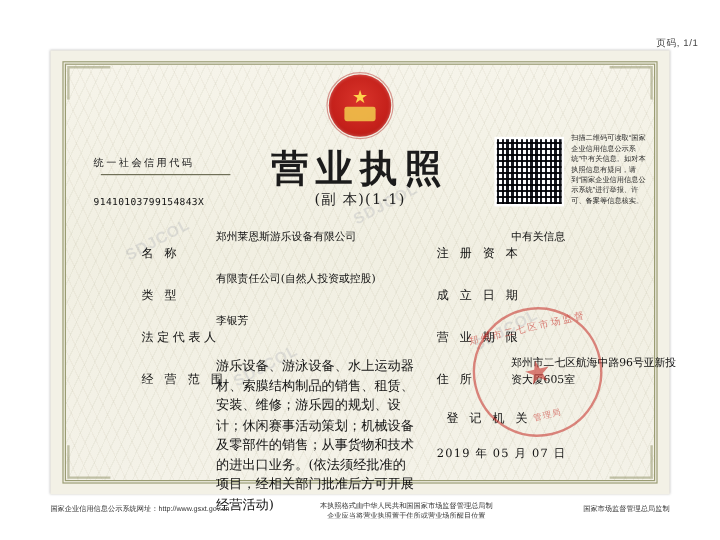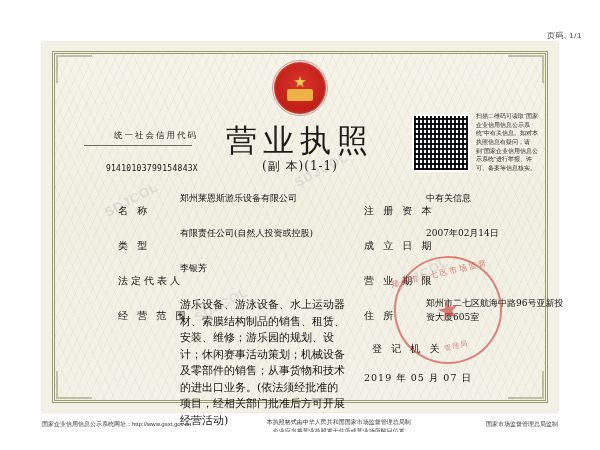--- a/index.html
+++ b/index.html
@@ -90,40 +90,40 @@
     border: 1px solid rgba(170,20,15,0.4);
   }
 
   
   .title {
     position: absolute;
     left: 0; right: 0; top: 78px;
     text-align: center;
     font-family: "DejaVu Serif", serif;
     font-size: 31px;
-    font-weight: normal;
+    font-weight: bold;
     letter-spacing: 6px;
     color: #1b1b1b;
   }
   .subtitle {
     position: absolute;
     left: 0; right: 0; top: 116px;
     text-align: center;
     font-family: "DejaVu Serif", serif;
     font-size: 12px;
     color: #1b1b1b;
     letter-spacing: 1px;
   }
 
   
   .uscc {
     position: absolute;
     left: 36px; top: 88px;
     width: 120px;
-    text-align: right;
+    text-align: left;
   }
   .uscc .lbl {
     font-size: 8.5px;
     color: #1b1b1b;
     letter-spacing: 2px;
     white-space: nowrap;
   }
   .uscc .rule {
     margin: 3px auto 4px;
     width: 108px; height: 1px;
@@ -346,21 +346,20 @@
         </div>
       </div>
 
       <div class="col-right">
         <div class="row">
           <div class="lbl-cell">注 册 资 本</div>
           <div class="val-cell">中有关信息</div>
         </div>
         <div class="row">
           <div class="lbl-cell">成 立 日 期</div>
-          <div class="val-cell">2007年02月14日</div>
         </div>
         <div class="row">
           <div class="lbl-cell">营 业 期 限</div>
         </div>
         <div class="row">
           <div class="lbl-cell">住 所</div>
           <div class="val-cell">郑州市二七区航海中路96号亚新投资大厦605室</div>
         </div>
       </div>
     </div>

